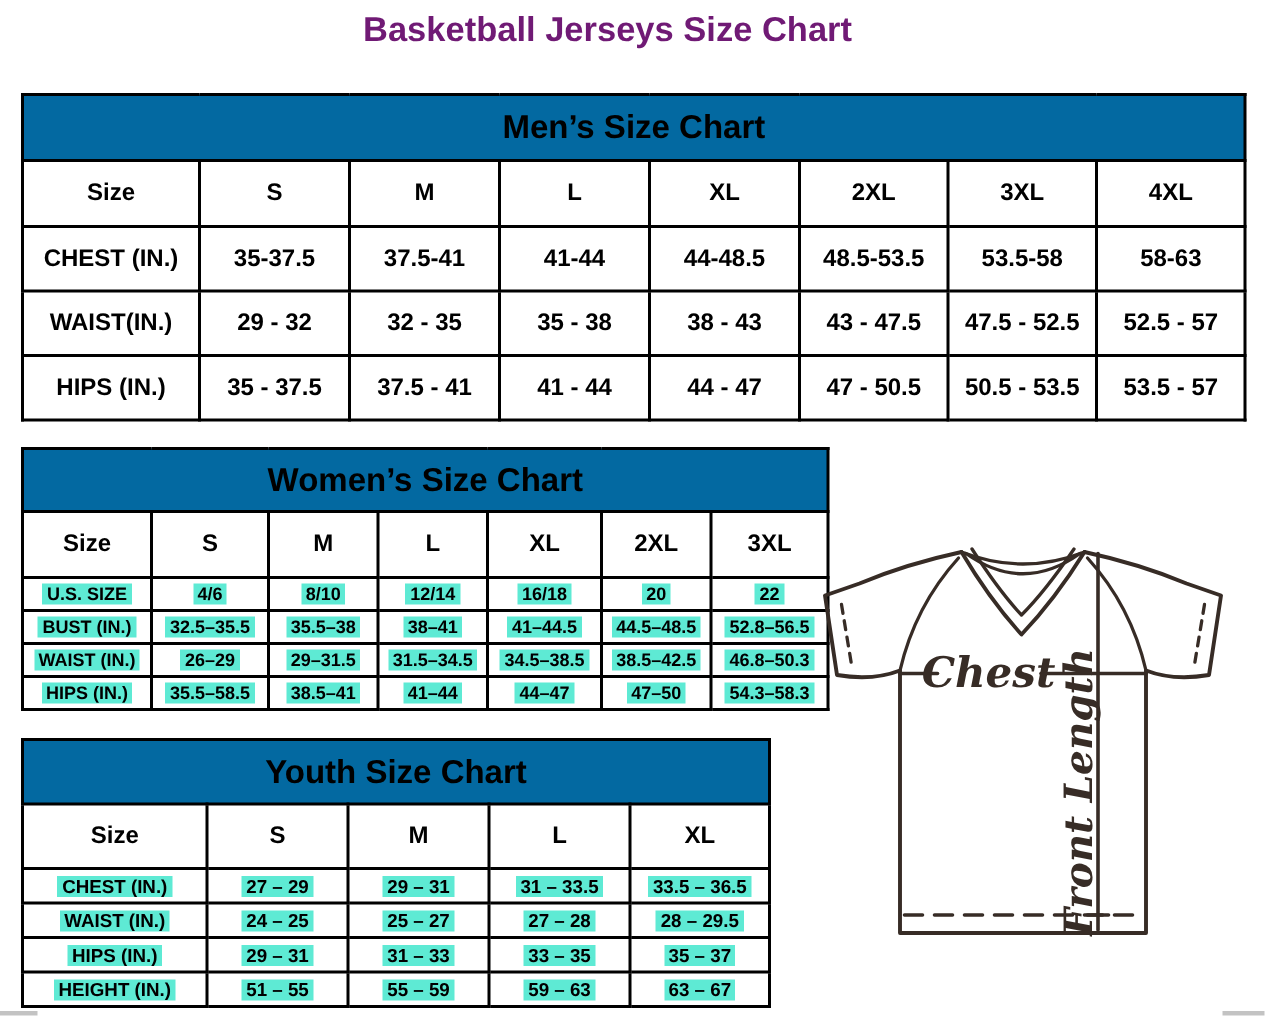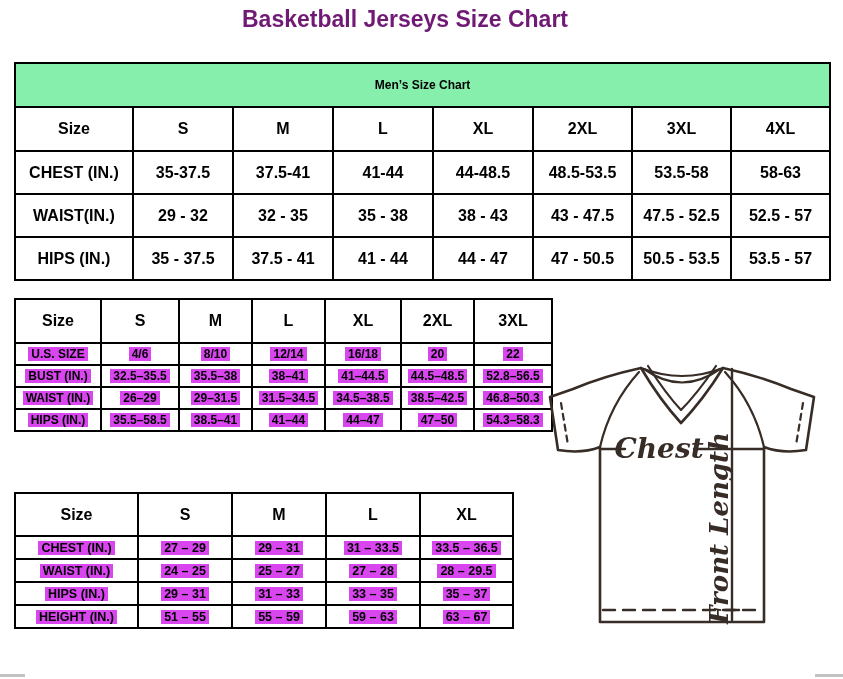--- a/index.html
+++ b/index.html
@@ -12,36 +12,36 @@
     position:absolute;top:6px;left:0;width:810px;text-align:center;
     font-size:23px;font-weight:bold;color:#701a75;letter-spacing:0px;
   }
   table.size-table{
     position:absolute;border-collapse:collapse;table-layout:fixed;background:#fff;
   }
   table.size-table th,table.size-table td{
     border:2px solid #000;text-align:center;vertical-align:middle;padding:0;color:#000;
   }
   .chart-head{
-    background:#86efac;font-size:12px;font-weight:bold;
+    background:#0369a1;font-size:22px;font-weight:bold;
   }
   .col-head{font-size:16px;font-weight:bold;margin-top:16px;}
   .men-table{left:14px;top:62px;width:815px;}
   .men-table .chart-head{height:42px;}
   .men-table .col-row{height:44px;}
   .men-table .data-row{height:43px;font-size:16px;font-weight:bold;}
   .women-table{left:14px;top:298px;width:537px;}
   .women-table .chart-head{height:40px;}
   .women-table .col-row{height:44px;}
   .women-table .data-row{height:22px;font-size:12px;font-weight:bold;}
   .youth-table{left:14px;top:492px;width:498px;}
   .youth-table .chart-head{height:41px;}
   .youth-table .col-row{height:43px;}
   .youth-table .data-row{height:23px;font-size:12.5px;font-weight:bold;}
-  .hl{background:#d946ef;padding:0 3px;}
+  .hl{background:#5eead4;padding:0 3px;}
   .jersey-wrap{position:absolute;left:542px;top:360px;width:282px;height:282px;}
   .corner-bar{position:absolute;height:3px;background:#c3c3c3;}
   .corner-bar.left{left:0;top:674px;width:25px;}
   .corner-bar.right{left:815px;top:674px;width:28px;}
 </style>
 </head>
 <body>
 
 <div class="page-title">Basketball Jerseys Size Chart</div>
 
@@ -107,20 +107,23 @@
   <colgroup>
     <col style="width:86px">
       <col style="width:78px">
       <col style="width:73px">
       <col style="width:73px">
     <col style="width:76px">
       <col style="width:73px">
       <col style="width:78px">
   </colgroup>
   <tbody>
+      <tr>
+        <th class="chart-head" colspan="7">Women’s Size Chart</th>
+      </tr>
   <tr class="col-row">
     <th class="col-head">Size</th>
     <th class="col-head">S</th>
     <th class="col-head">M</th>
     <th class="col-head">L</th>
     <th class="col-head">XL</th>
     <th class="col-head">2XL</th>
     <th class="col-head">3XL</th>
   </tr>
   <tr class="data-row">
@@ -164,20 +167,23 @@
 
 <table class="size-table youth-table">
   <colgroup>
     <col style="width:123px">
       <col style="width:94px">
       <col style="width:94px">
       <col style="width:94px">
       <col style="width:93px">
   </colgroup>
   <tbody>
+      <tr>
+        <th class="chart-head" colspan="5">Youth Size Chart</th>
+      </tr>
   <tr class="col-row">
     <th class="col-head">Size</th>
     <th class="col-head">S</th>
     <th class="col-head">M</th>
     <th class="col-head">L</th>
     <th class="col-head">XL</th>
   </tr>
   <tr class="data-row">
     <td><span class="hl">CHEST (IN.)</span></td>
     <td><span class="hl">27 – 29</span></td>

